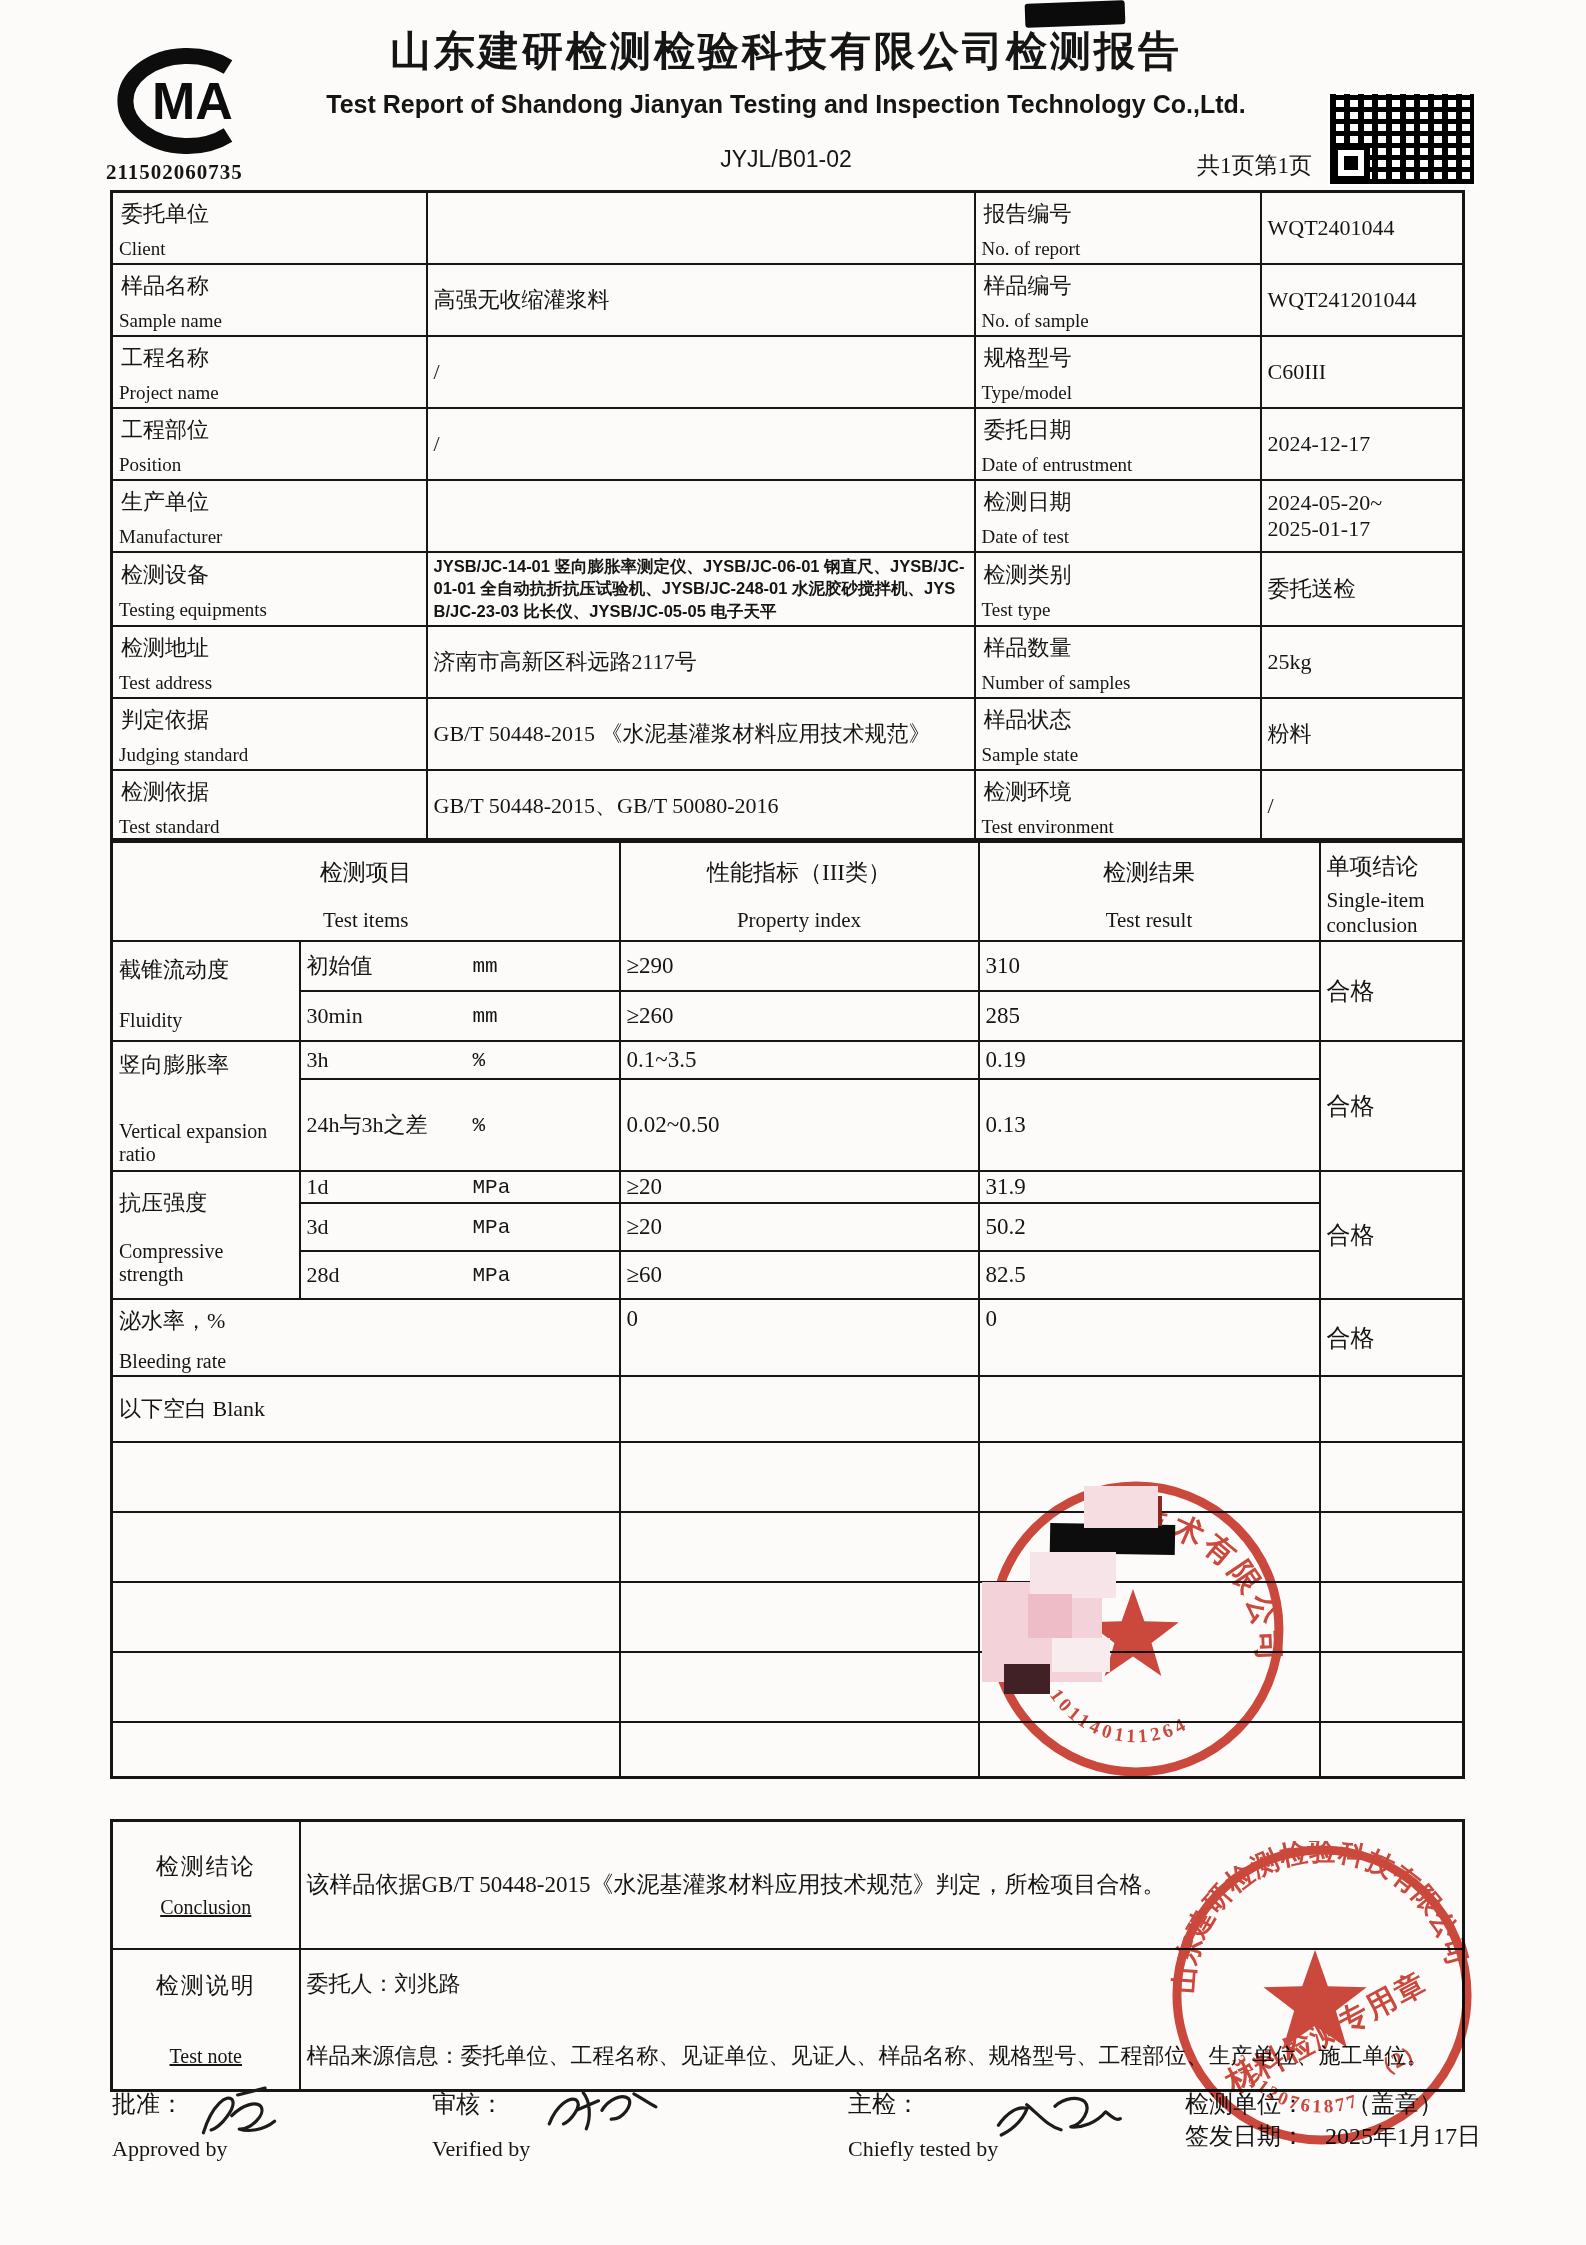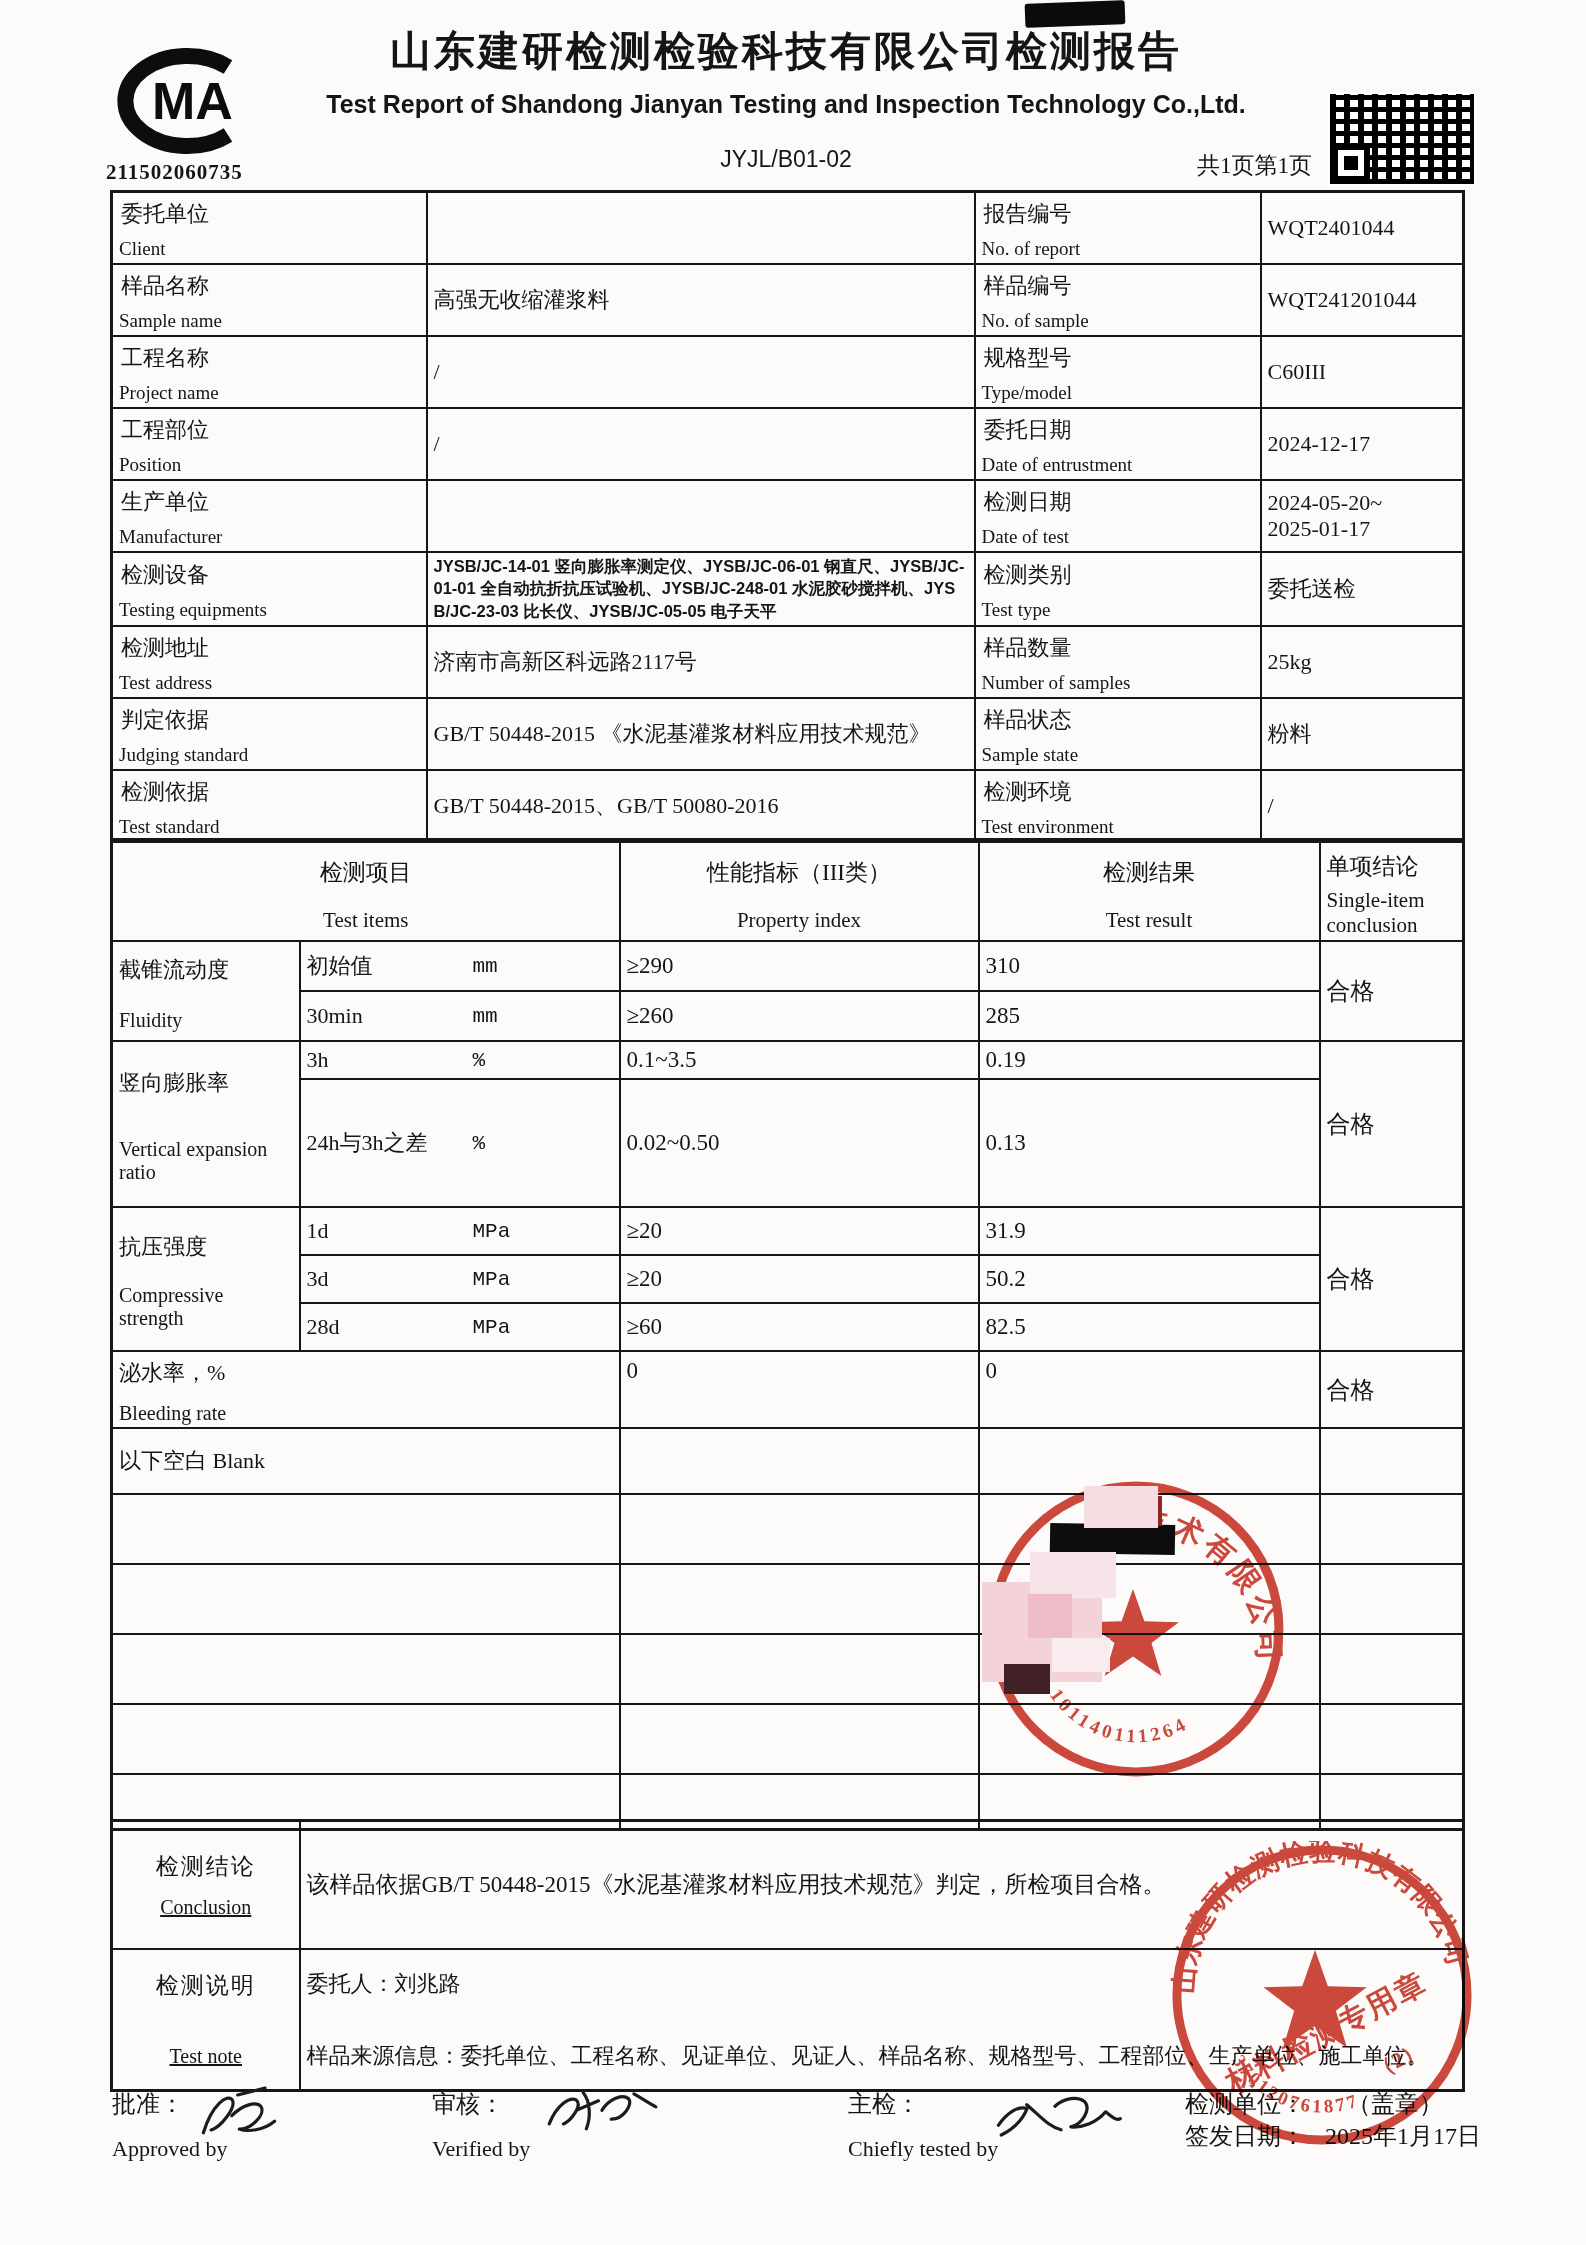--- a/index.html
+++ b/index.html
@@ -262,26 +262,26 @@
     <tr style="height:38px">
       <td rowspan="2" class="grp g2">
             <span class="gcn">竖向膨胀率</span>
             <span class="gen">Vertical expansion ratio</span>
           </td>
       <td class="sub"><span>3h</span><span class="unit">%</span></td>
       <td class="idx">0.1~3.5</td>
       <td class="res">0.19</td>
       <td rowspan="2" class="pass">合格</td>
     </tr>
-    <tr style="height:128px">
+    <tr style="height:92px">
       <td class="sub"><span>24h与3h之差</span><span class="unit">%</span></td>
       <td class="idx">0.02~0.50</td>
       <td class="res">0.13</td>
     </tr>
-    <tr style="height:48px">
+    <tr style="height:32px">
       <td rowspan="3" class="grp g3">
             <span class="gcn">抗压强度</span>
             <span class="gen">Compressive strength</span>
           </td>
       <td class="sub"><span>1d</span><span class="unit">MPa</span></td>
       <td class="idx">≥20</td>
       <td class="res">31.9</td>
       <td rowspan="3" class="pass">合格</td>
     </tr>
     <tr style="height:48px">

